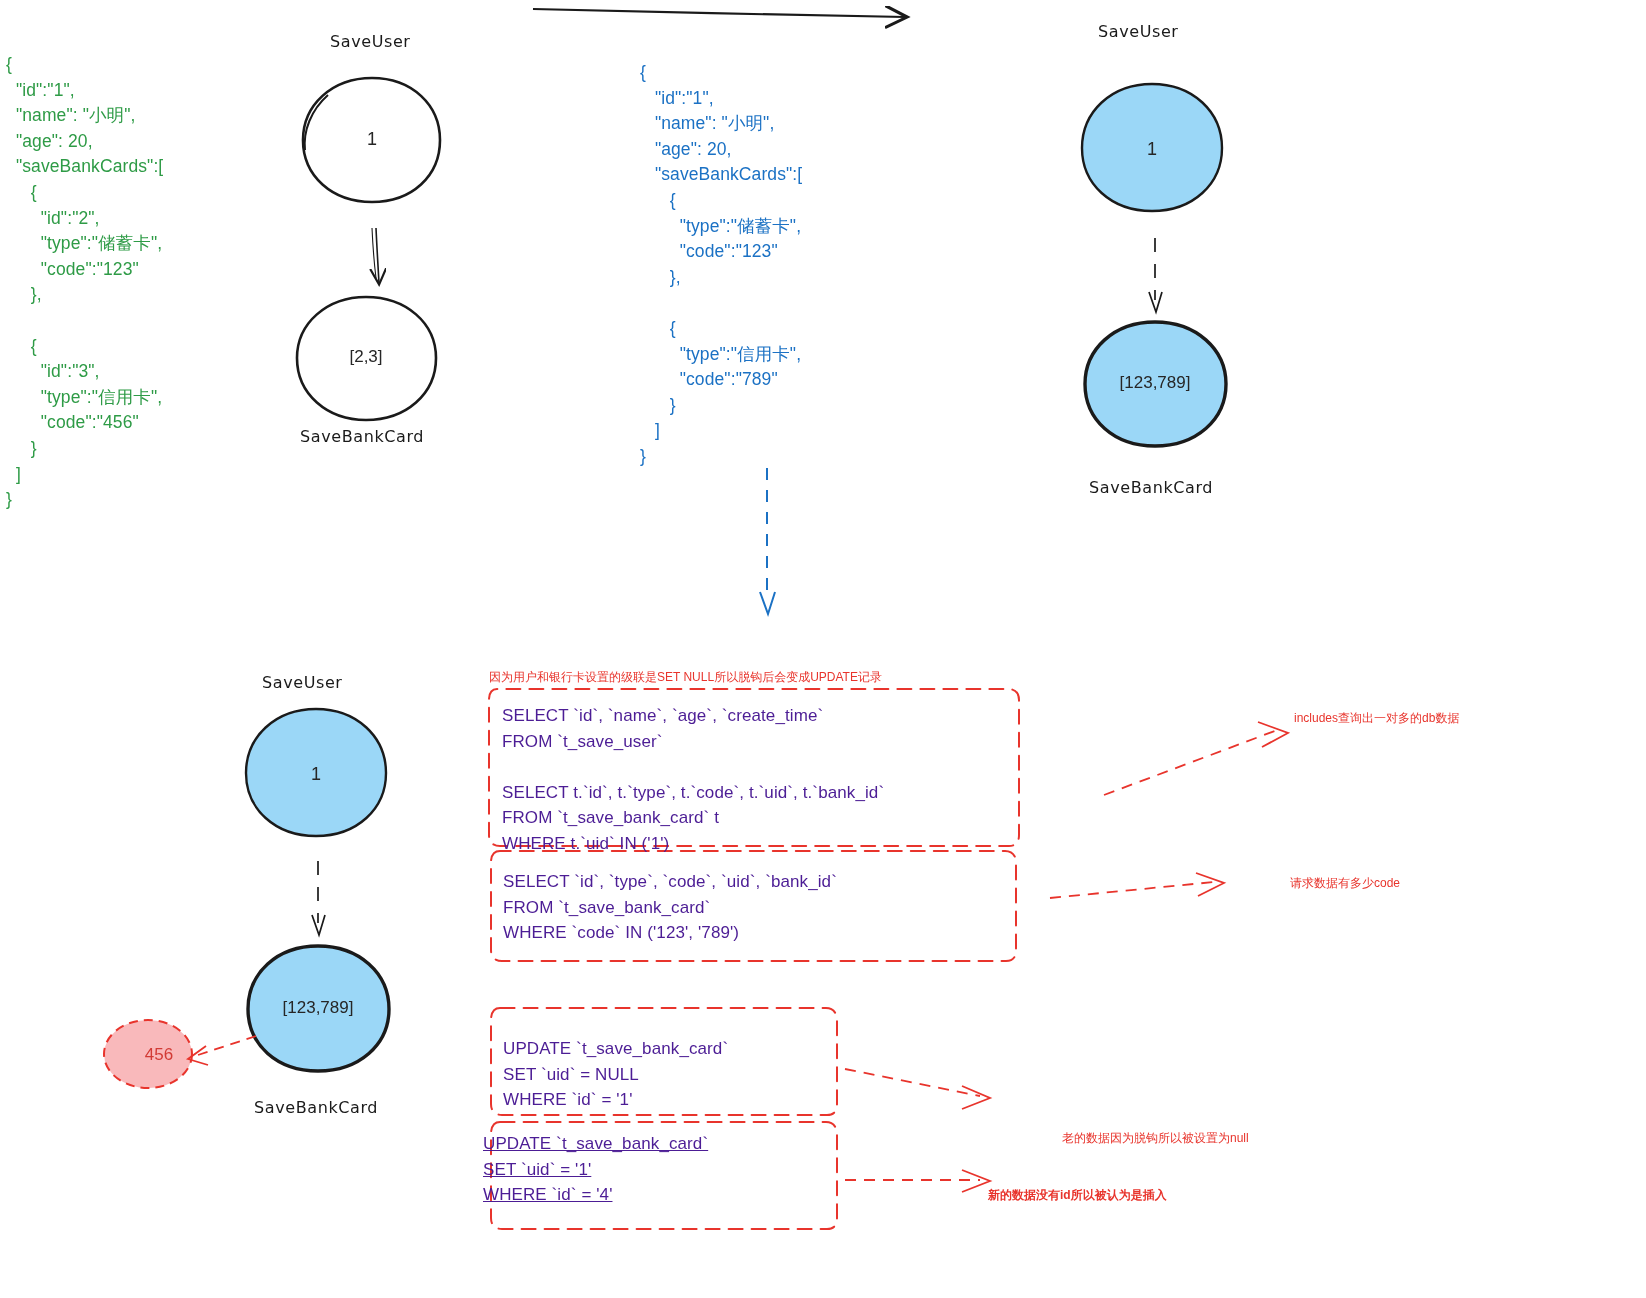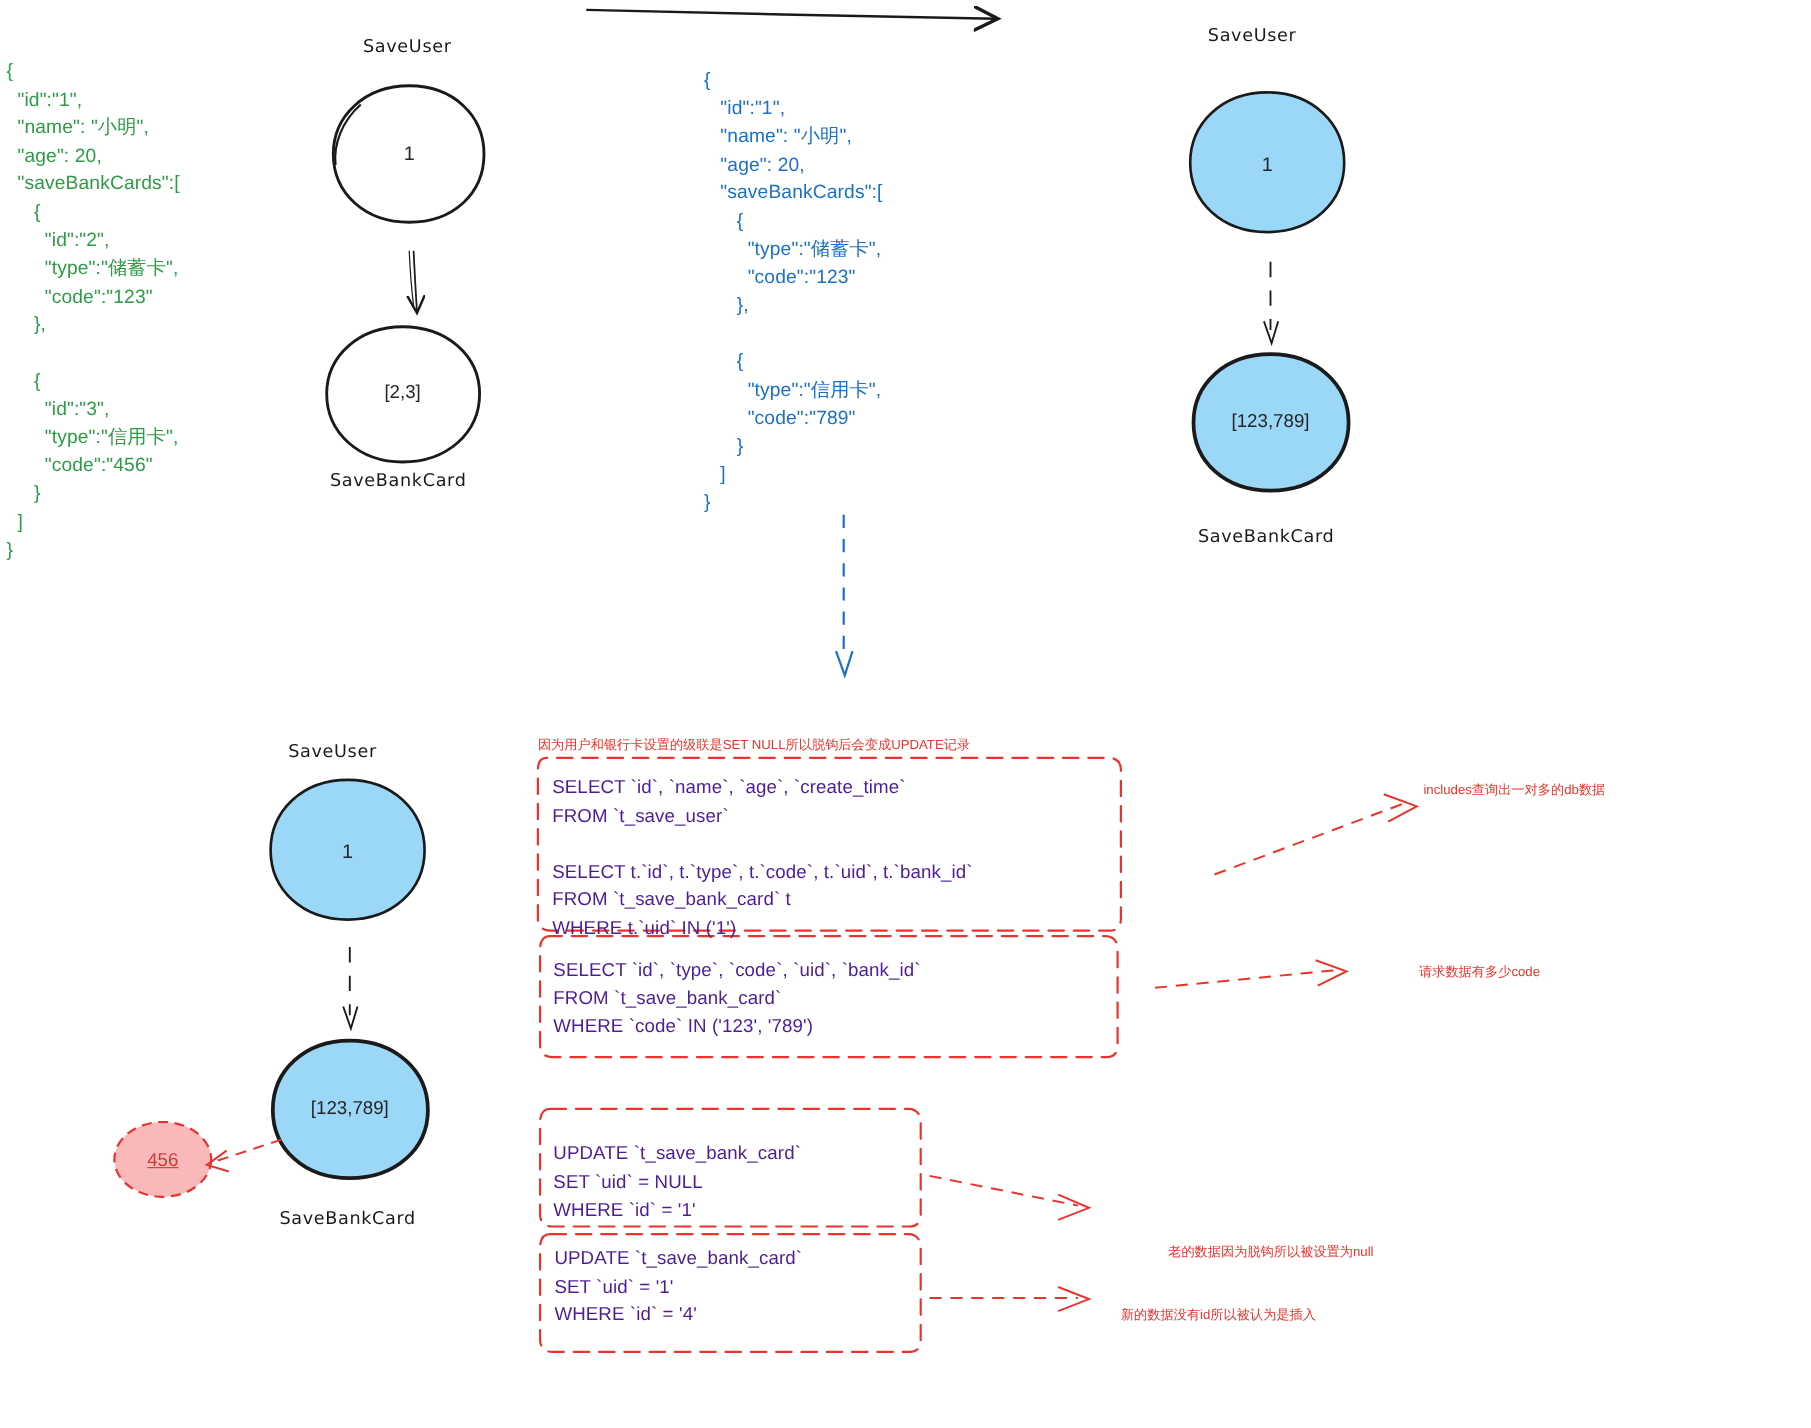--- a/index.html
+++ b/index.html
@@ -181,40 +181,40 @@
 <div class="node-cap" style="left:300px; top:427px;">SaveBankCard</div>
 
 <div class="node-cap" style="left:1098px; top:22px;">SaveUser</div>
 <div class="node-val" style="left:1102px; top:139px; width:100px;">1</div>
 <div class="node-val small" style="left:1105px; top:373px; width:100px;">[123,789]</div>
 <div class="node-cap" style="left:1089px; top:478px;">SaveBankCard</div>
 
 <div class="node-cap" style="left:262px; top:673px;">SaveUser</div>
 <div class="node-val" style="left:266px; top:764px; width:100px;">1</div>
 <div class="node-val small" style="left:268px; top:998px; width:100px;">[123,789]</div>
-<div class="node-val pink" style="left:104px; top:1045px; width:88px;text-decoration:underline;">456</div>
+<div class="node-val pink" style="left:115px; top:1045px; width:88px;">456</div>
 <div class="node-cap" style="left:254px; top:1098px;">SaveBankCard</div>
 
 <div class="anno" style="left:489px; top:665px;">因为用户和银行卡设置的级联是SET NULL所以脱钩后会变成UPDATE记录</div>
 
 <div class="code-block sql-blue" style="left:502px; top:703px;"><span>SELECT `id`, `name`, `age`, `create_time`</span>
 <span>FROM `t_save_user`</span>
 <span></span>
 <span>SELECT t.`id`, t.`type`, t.`code`, t.`uid`, t.`bank_id`</span>
 <span>FROM `t_save_bank_card` t</span>
 <span>WHERE t.`uid` IN ('1')</span></div>
 
 <div class="code-block sql-blue" style="left:503px; top:869px;"><span>SELECT `id`, `type`, `code`, `uid`, `bank_id`</span>
 <span>FROM `t_save_bank_card`</span>
 <span>WHERE `code` IN ('123', '789')</span></div>
 
 <div class="code-block sql-blue" style="left:503px; top:1036px;"><span>UPDATE `t_save_bank_card`</span>
 <span>SET `uid` = NULL</span>
 <span>WHERE `id` = '1'</span></div>
 
-<div class="code-block sql-blue" style="left:504px; top:1131px;"><span>UPDATE `t_save_bank_card`</span>
+<div class="code-block sql-blue" style="left:483px; top:1131px;text-decoration:underline;"><span>UPDATE `t_save_bank_card`</span>
 <span>SET `uid` = '1'</span>
 <span>WHERE `id` = '4'</span></div>
 
 <div class="anno" style="left:1294px; top:706px;">includes查询出一对多的db数据</div>
 <div class="anno" style="left:1290px; top:871px;">请求数据有多少code</div>
 <div class="anno" style="left:1062px; top:1126px;">老的数据因为脱钩所以被设置为null</div>
-<div class="anno" style="left:1019px; top:1183px;">新的数据没有id所以被认为是插入</div>
+<div class="anno" style="left:988px; top:1183px;font-weight:bold;">新的数据没有id所以被认为是插入</div>
 
 </body></html>

